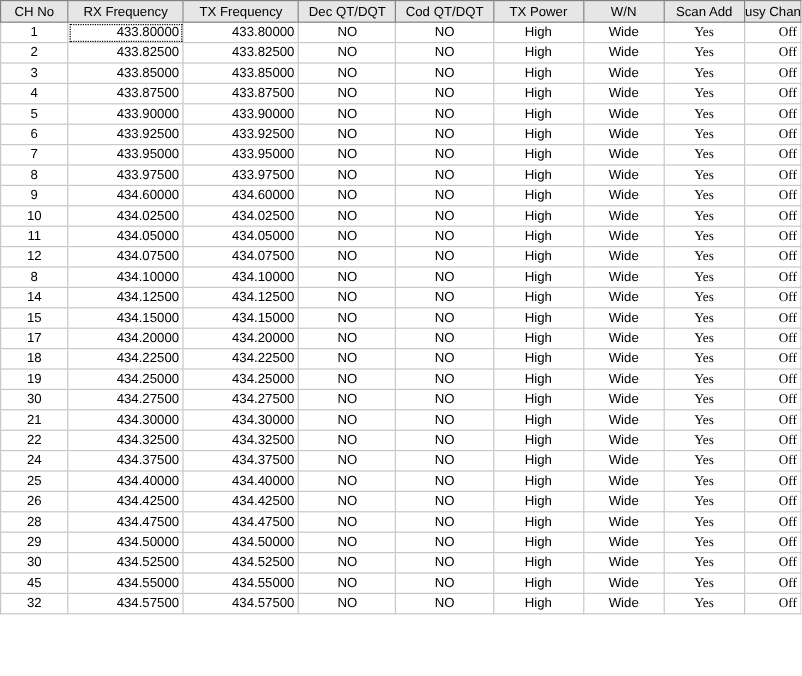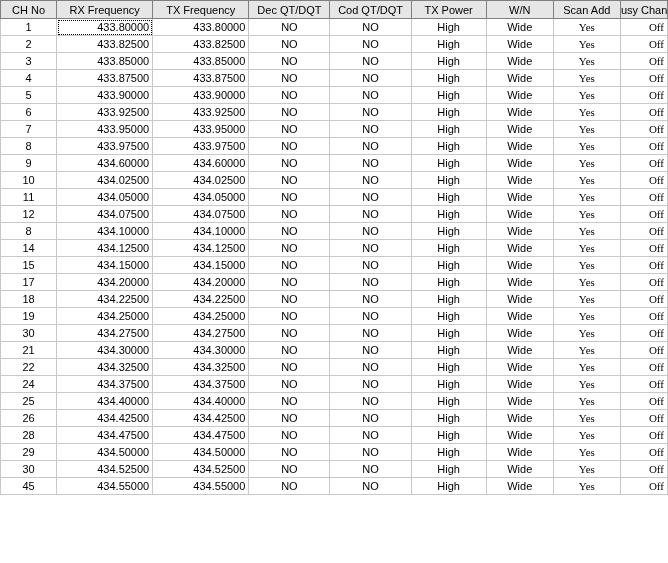--- a/index.html
+++ b/index.html
@@ -414,15 +414,26 @@
           <td class="c-chno first">45</td>
           <td class="c-rx">434.55000</td>
           <td class="c-tx">434.55000</td>
           <td class="c-dec">NO</td>
           <td class="c-cod">NO</td>
           <td class="c-pwr">High</td>
           <td class="c-wn">Wide</td>
           <td class="c-scan">Yes</td>
           <td class="c-busy">Off</td>
         </tr>
+        <tr>
+          <td class="c-chno first">32</td>
+          <td class="c-rx">434.57500</td>
+          <td class="c-tx">434.57500</td>
+          <td class="c-dec">NO</td>
+          <td class="c-cod">NO</td>
+          <td class="c-pwr">High</td>
+          <td class="c-wn">Wide</td>
+          <td class="c-scan">Yes</td>
+          <td class="c-busy">Off</td>
+        </tr>
       </tbody>
   </table>
 </div>
 
 </body></html>

